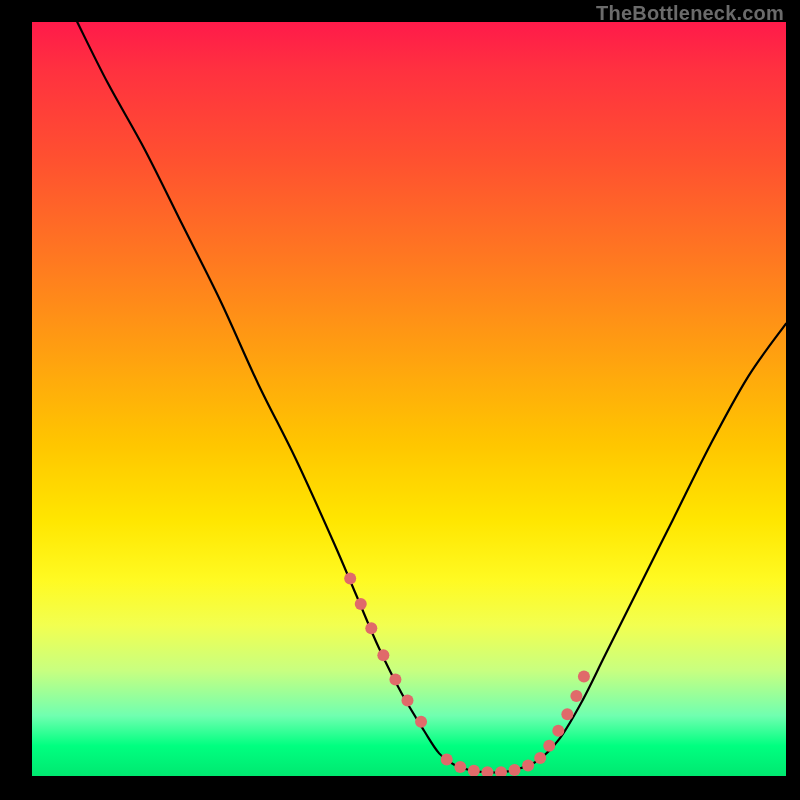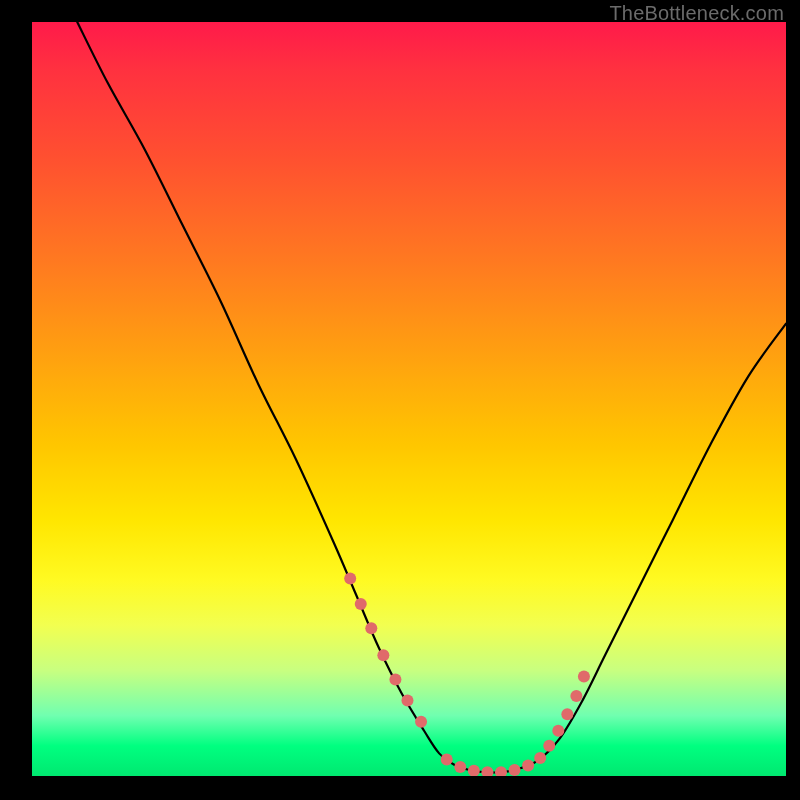--- a/index.html
+++ b/index.html
@@ -31,21 +31,21 @@
       #00ff80 96%,
       #00e870 100%
     );
   }
   .watermark {
     position: absolute;
     top: 2px;
     right: 16px;
     font-family: Arial, Helvetica, sans-serif;
     font-size: 20px;
-    font-weight: normal;
+    font-weight: bold;
     color: #6b6b6b;
     letter-spacing: 0.2px;
     user-select: none;
   }
   svg.curve {
     position: absolute;
     left: 0; top: 0;
     width: 100%; height: 100%;
   }
 </style>

